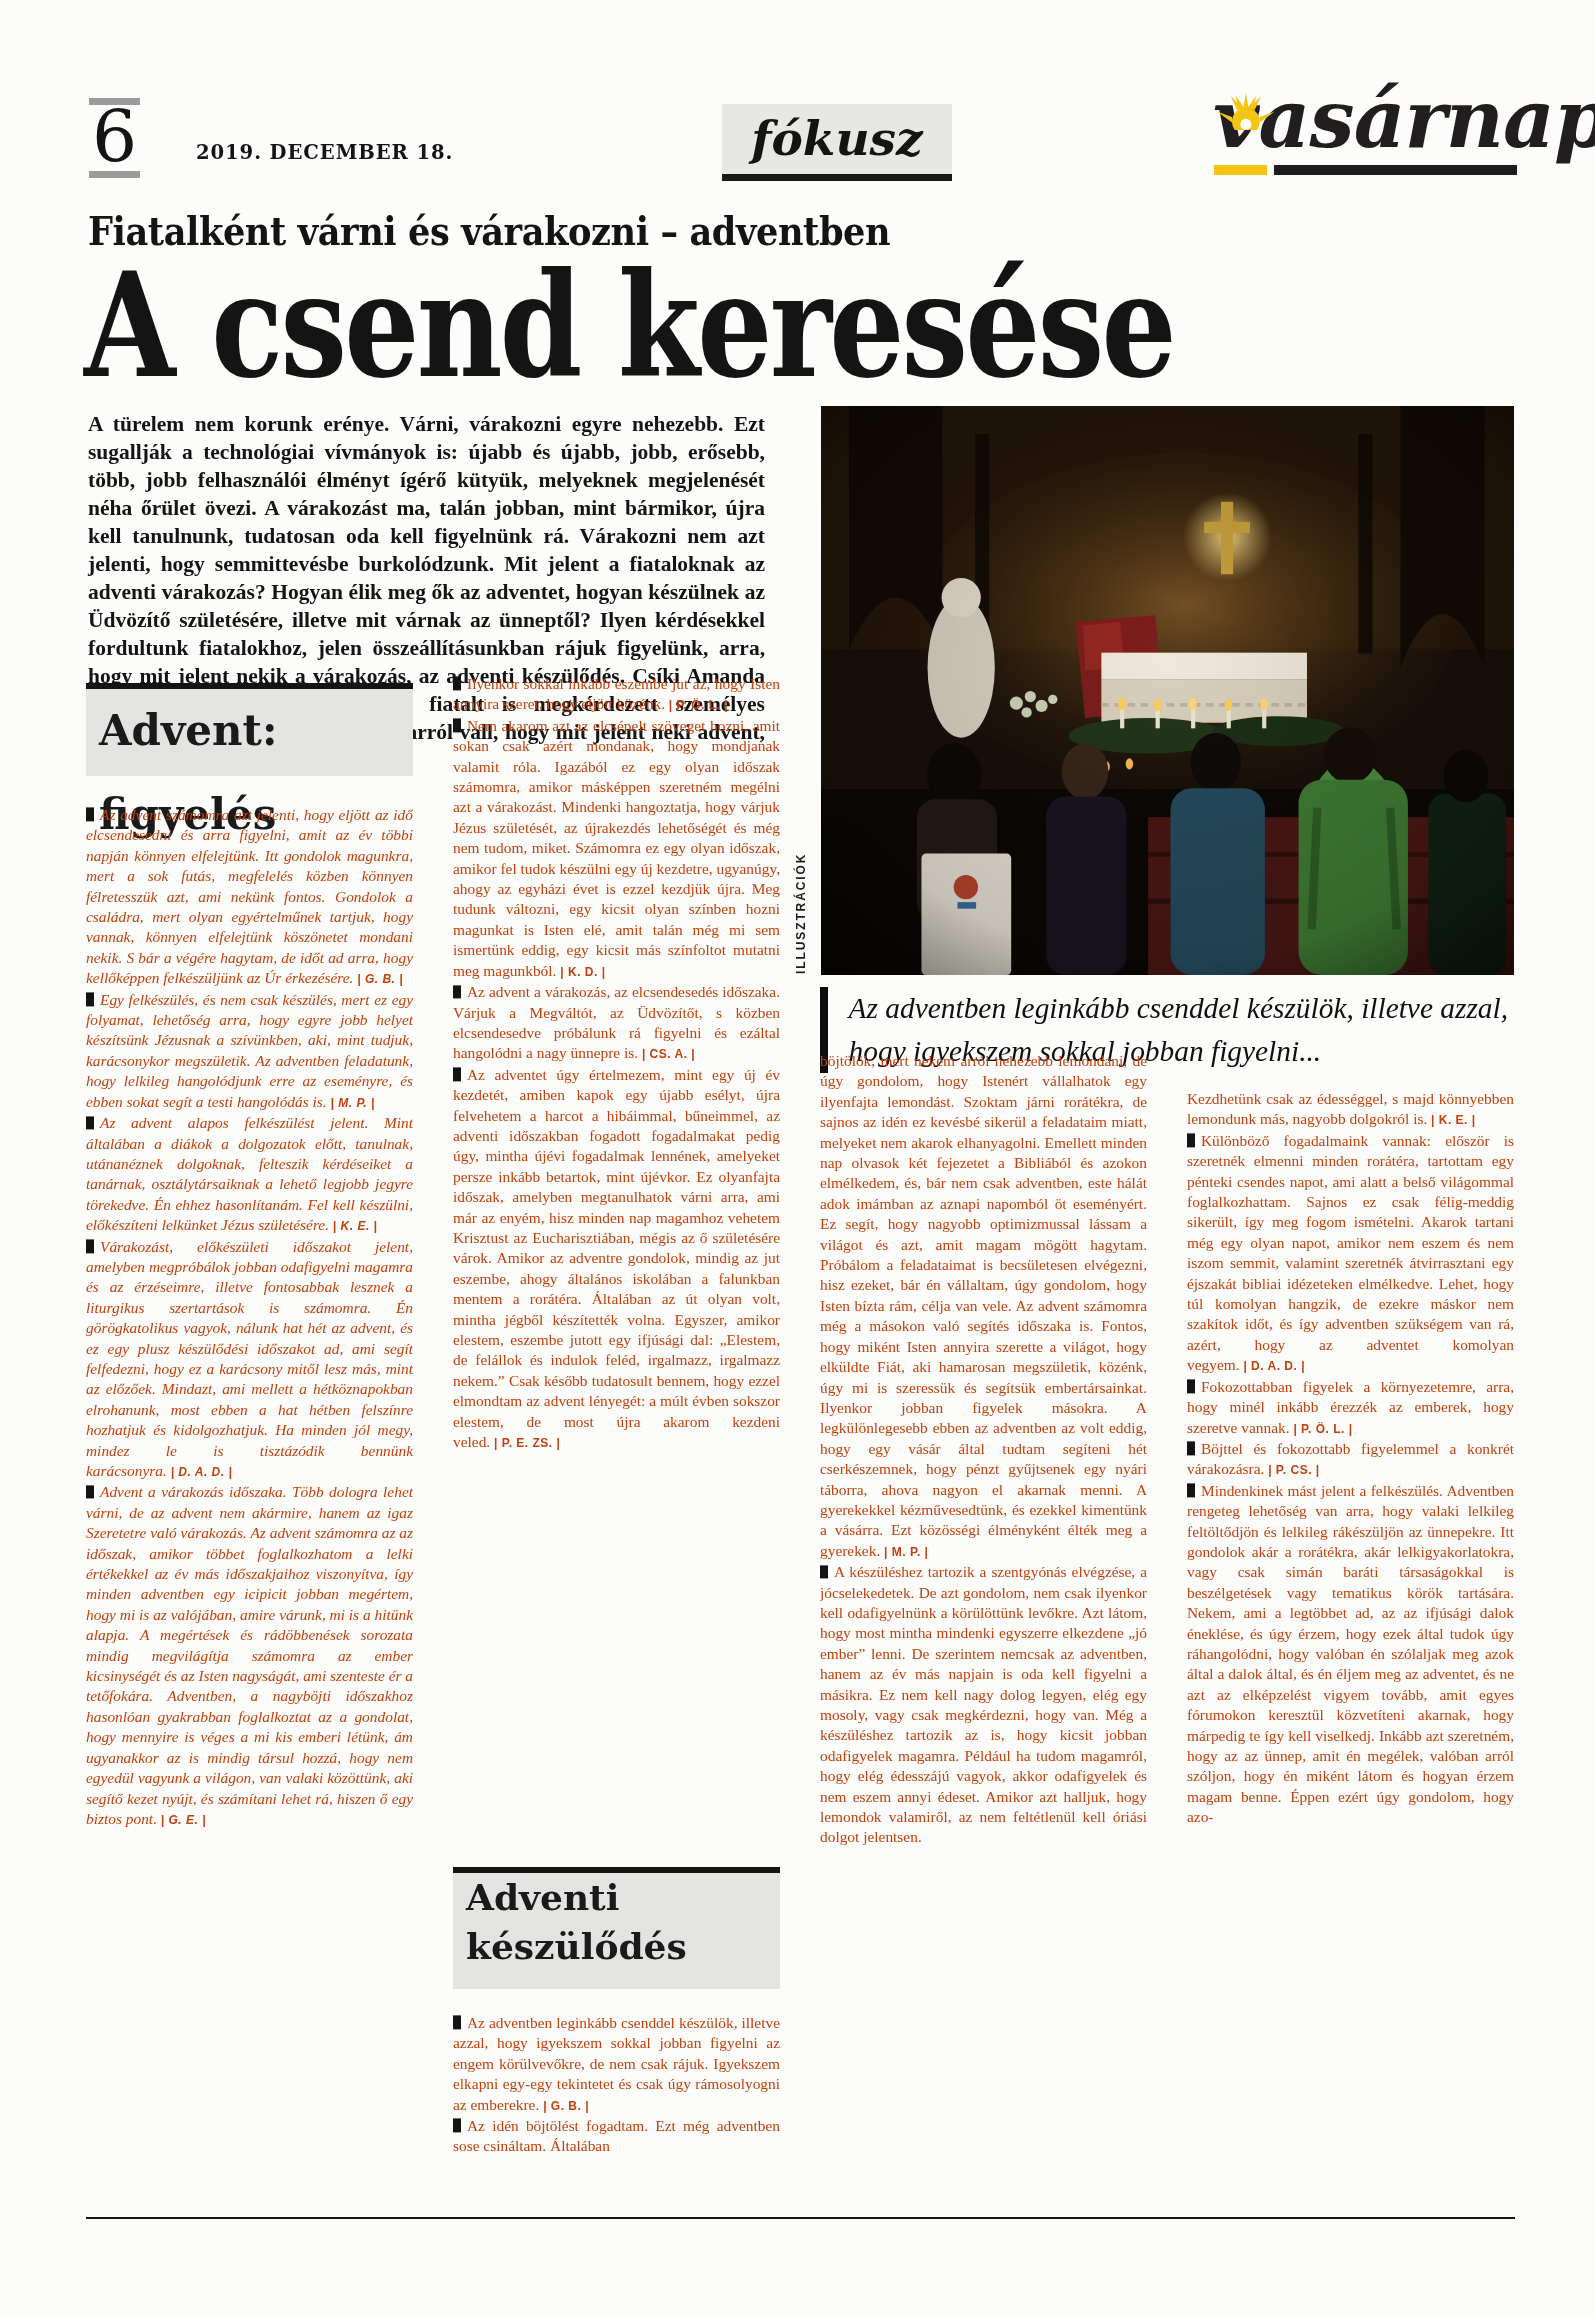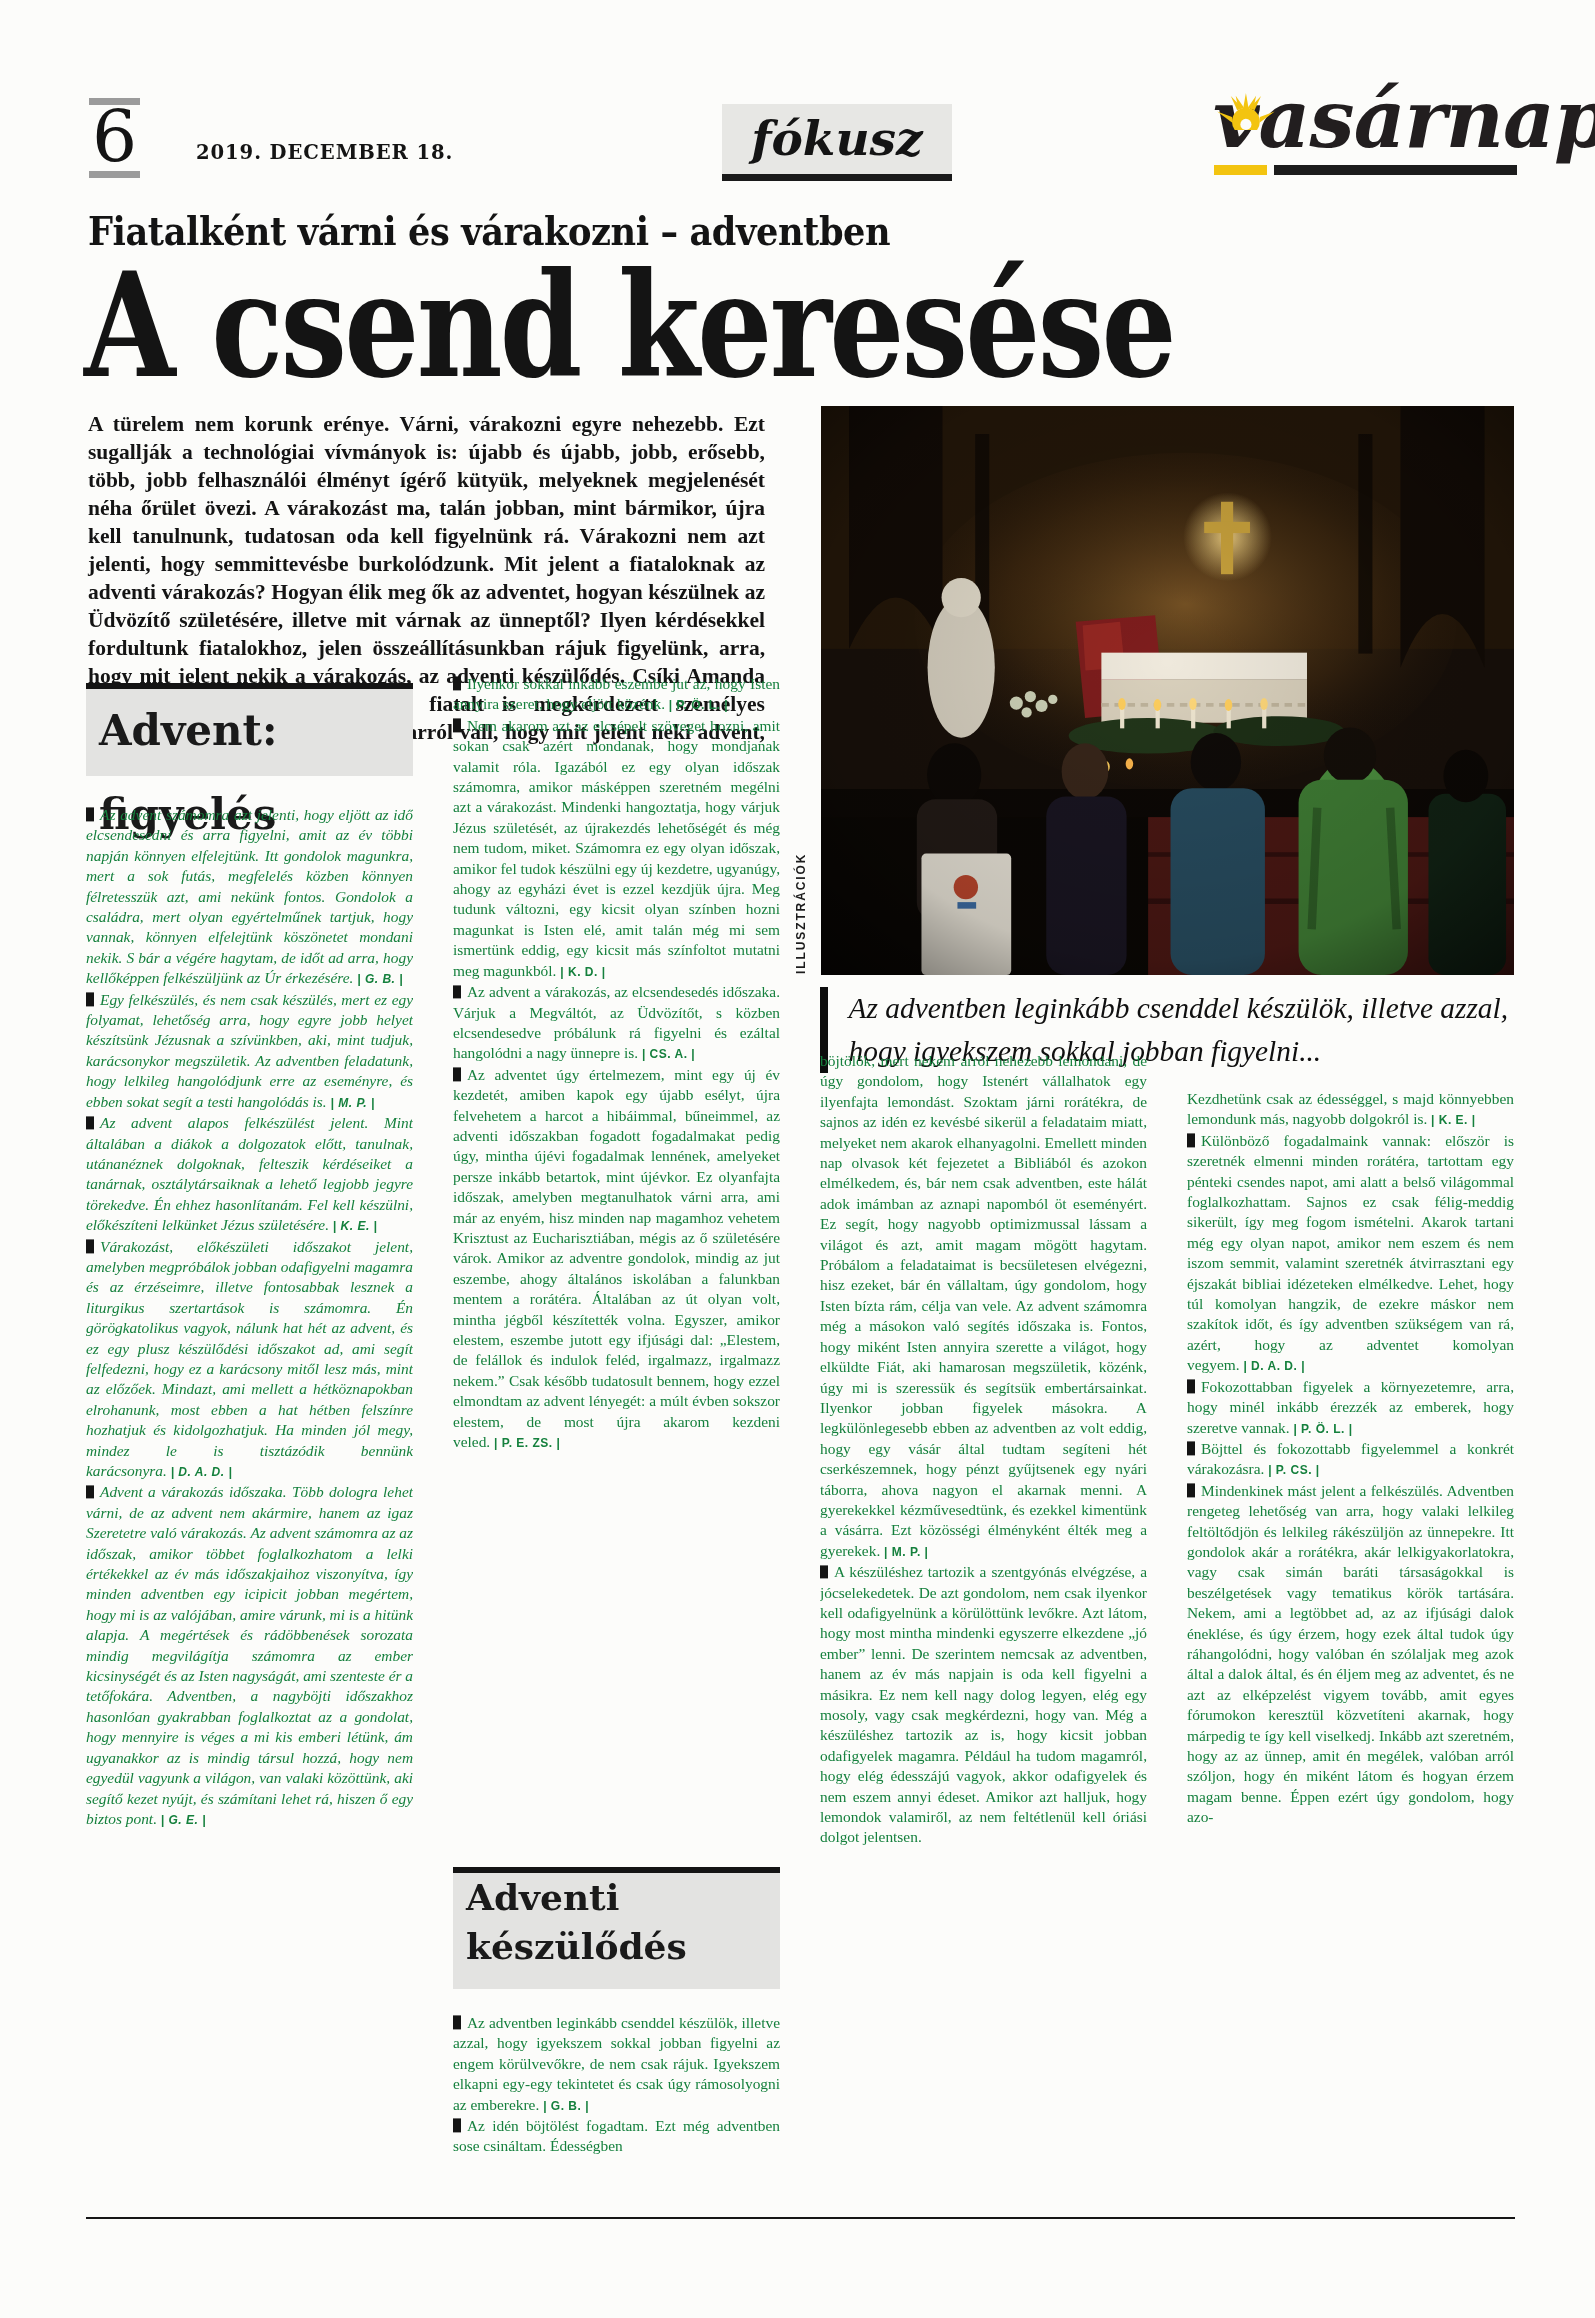--- a/index.html
+++ b/index.html
@@ -76,21 +76,21 @@
   .sechead {
     position:absolute; width:327px; background:#e3e3e1; border-top:6px solid #141414;
     font-family:"DejaVu Serif", serif; font-weight:700; color:#1a1a1a; padding-left:13px;
   }
   .sechead-1 { left:86px; top:683px; height:93px; font-size:42px; line-height:84px; }
   .sechead-2 { left:453px; top:1867px; height:122px; font-size:36px; line-height:49px; }
 
   
   .col {
     position:absolute; width:327px;
-    font-size:15.4px; line-height:20.4px; text-align:justify; color:#15803d;
+    font-size:15.4px; line-height:20.4px; text-align:justify; color:#c2410c;
   }
   .col-1  { left:86px;  top:805px; height:1253px;font-style:italic; }
   .col-2a { left:453px;  top:674px; height:1182px; }
   .col-2b { left:453px;  top:2013px; height:210px;  }
   .col-3  { left:820px; top:1051px; height:1117px; }
   .col-4  { left:1187px; top:1089px; height:1122px; }
   .col { overflow:hidden; }
   .para { margin:0; }
   .para.bullet::before {
     content:""; display:inline-block; width:7.5px; height:13.6px;
@@ -241,21 +241,21 @@
       <p class="para bullet">Advent a várakozás időszaka. Több dologra lehet várni, de az advent nem akármire, hanem az igaz Szeretetre való várakozás. Az advent számomra az az időszak, amikor többet foglalkozhatom a lelki értékekkel az év más időszakjaihoz viszonyítva, így minden adventben egy icipicit jobban megértem, hogy mi is az valójában, amire várunk, mi is a hitünk alapja. A megértések és rádöbbenések sorozata mindig megvilágítja számomra az ember kicsinységét és az Isten nagyságát, ami szenteste ér a tetőfokára. Adventben, a nagyböjti időszakhoz hasonlóan gyakrabban foglalkoztat az a gondolat, hogy mennyire is véges a mi kis emberi létünk, ám ugyanakkor az is mindig társul hozzá, hogy nem egyedül vagyunk a világon, van valaki közöttünk, aki segítő kezet nyújt, és számítani lehet rá, hiszen ő egy biztos pont.<b class="sig"> | G. E. |</b></p>
     </div>
   <div class="col col-2a">
       <p class="para bullet">Ilyenkor sokkal inkább eszembe jut az, hogy Isten annyira szeret, hogy eljött közénk.<b class="sig"> | P. Ö. L. |</b></p>
       <p class="para bullet">Nem akarom azt az elcsépelt szöveget hozni, amit sokan csak azért mondanak, hogy mondjanak valamit róla. Igazából ez egy olyan időszak számomra, amikor másképpen szeretném megélni azt a várakozást. Mindenki hangoztatja, hogy várjuk Jézus születését, az újrakezdés lehetőségét és még nem tudom, miket. Számomra ez egy olyan időszak, amikor fel tudok készülni egy új kezdetre, ugyanúgy, ahogy az egyházi évet is ezzel kezdjük újra. Meg tudunk változni, egy kicsit olyan színben hozni magunkat is Isten elé, amit talán még mi sem ismertünk eddig, egy kicsit más színfoltot mutatni meg magunkból.<b class="sig"> | K. D. |</b></p>
       <p class="para bullet">Az advent a várakozás, az elcsendesedés időszaka. Várjuk a Megváltót, az Üdvözítőt, s közben elcsendesedve próbálunk rá figyelni és ezáltal hangolódni a nagy ünnepre is.<b class="sig"> | CS. A. |</b></p>
       <p class="para bullet">Az adventet úgy értelmezem, mint egy új év kezdetét, amiben kapok egy újabb esélyt, újra felvehetem a harcot a hibáimmal, bűneimmel, az adventi időszakban fogadott fogadalmakat pedig úgy, mintha újévi fogadalmak lennének, amelyeket persze inkább betartok, mint újévkor. Ez olyanfajta időszak, amelyben megtanulhatok várni arra, ami már az enyém, hisz minden nap magamhoz vehetem Krisztust az Eucharisztiában, mégis az ő születésére várok. Amikor az adventre gondolok, mindig az jut eszembe, ahogy általános iskolában a falunkban mentem a rorátéra. Általában az út olyan volt, mintha jégből készítették volna. Egyszer, amikor elestem, eszembe jutott egy ifjúsági dal: „Elestem, de felállok és indulok feléd, irgalmazz, irgalmazz nekem.” Csak később tudatosult bennem, hogy ezzel elmondtam az advent lényegét: a múlt évben sokszor elestem, de most újra akarom kezdeni veled.<b class="sig"> | P. E. ZS. |</b></p>
     </div>
   <div class="col col-2b">
       <p class="para bullet">Az adventben leginkább csenddel készülök, illetve azzal, hogy igyekszem sokkal jobban figyelni az engem körülvevőkre, de nem csak rájuk. Igyekszem elkapni egy-egy tekintetet és csak úgy rámosolyogni az emberekre.<b class="sig"> | G. B. |</b></p>
-      <p class="para bullet">Az idén böjtölést fogadtam. Ezt még adventben sose csináltam. Édességben</p>
+      <p class="para bullet">Az idén böjtölést fogadtam. Ezt még adventben sose csináltam. Általában</p>
     </div>
   <div class="col col-3">
       <p class="para">böjtölök, mert nekem arról nehezebb lemondani, de úgy gondolom, hogy Istenért vállalhatok egy ilyenfajta lemondást. Szoktam járni rorátékra, de sajnos az idén ez kevésbé sikerül a feladataim miatt, melyeket nem akarok elhanyagolni. Emellett minden nap olvasok két fejezetet a Bibliából és azokon elmélkedem, és, bár nem csak adventben, este hálát adok imámban az aznapi napomból öt eseményért. Ez segít, hogy nagyobb optimizmussal lássam a világot és azt, amit magam mögött hagytam. Próbálom a feladataimat is becsületesen elvégezni, hisz ezeket, bár én vállaltam, úgy gondolom, hogy Isten bízta rám, célja van vele. Az advent számomra még a másokon való segítés időszaka is. Fontos, hogy miként Isten annyira szerette a világot, hogy elküldte Fiát, aki hamarosan megszületik, közénk, úgy mi is szeressük és segítsük embertársainkat. Ilyenkor jobban figyelek másokra. A legkülönlegesebb ebben az adventben az volt eddig, hogy egy vásár által tudtam segíteni hét cserkészemnek, hogy pénzt gyűjtsenek egy nyári táborra, ahova nagyon el akarnak menni. A gyerekekkel kézművesedtünk, és ezekkel kimentünk a vásárra. Ezt közösségi élményként élték meg a gyerekek.<b class="sig"> | M. P. |</b></p>
       <p class="para bullet">A készüléshez tartozik a szentgyónás elvégzése, a jócselekedetek. De azt gondolom, nem csak ilyenkor kell odafigyelnünk a körülöttünk levőkre. Azt látom, hogy most mintha mindenki egyszerre elkezdene „jó ember” lenni. De szerintem nemcsak az adventben, hanem az év más napjain is oda kell figyelni a másikra. Ez nem kell nagy dolog legyen, elég egy mosoly, vagy csak megkérdezni, hogy van. Még a készüléshez tartozik az is, hogy kicsit jobban odafigyelek magamra. Például ha tudom magamról, hogy elég édesszájú vagyok, akkor odafigyelek és nem eszem annyi édeset. Amikor azt halljuk, hogy lemondok valamiről, az nem feltétlenül kell óriási dolgot jelentsen.</p>
     </div>
   <div class="col col-4">
       <p class="para">Kezdhetünk csak az édességgel, s majd könnyebben lemondunk más, nagyobb dolgokról is.<b class="sig"> | K. E. |</b></p>
       <p class="para bullet">Különböző fogadalmaink vannak: először is szeretnék elmenni minden rorátéra, tartottam egy pénteki csendes napot, ami alatt a belső világommal foglalkozhattam. Sajnos ez csak félig-meddig sikerült, így meg fogom ismételni. Akarok tartani még egy olyan napot, amikor nem eszem és nem iszom semmit, valamint szeretnék átvirrasztani egy éjszakát bibliai idézeteken elmélkedve. Lehet, hogy túl komolyan hangzik, de ezekre máskor nem szakítok időt, és így adventben szükségem van rá, azért, hogy az adventet komolyan vegyem.<b class="sig"> | D. A. D. |</b></p>
       <p class="para bullet">Fokozottabban figyelek a környezetemre, arra, hogy minél inkább érezzék az emberek, hogy szeretve vannak.<b class="sig"> | P. Ö. L. |</b></p>
       <p class="para bullet">Böjttel és fokozottabb figyelemmel a konkrét várakozásra.<b class="sig"> | P. CS. |</b></p>

